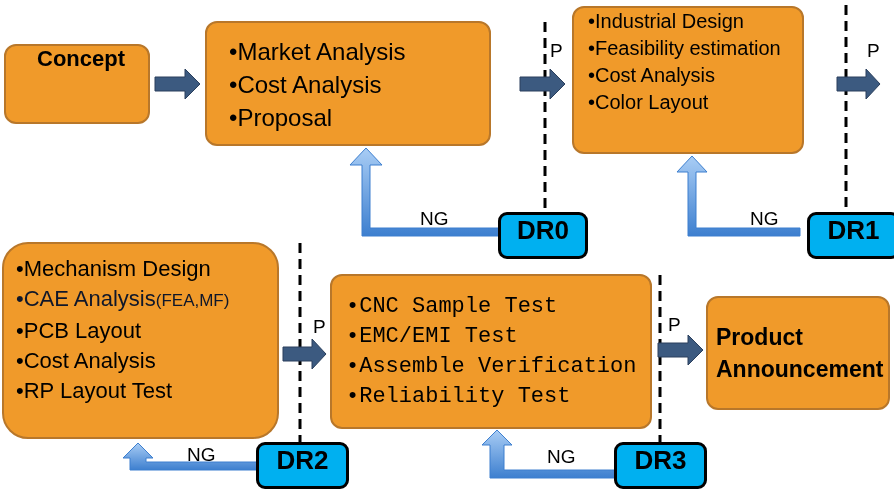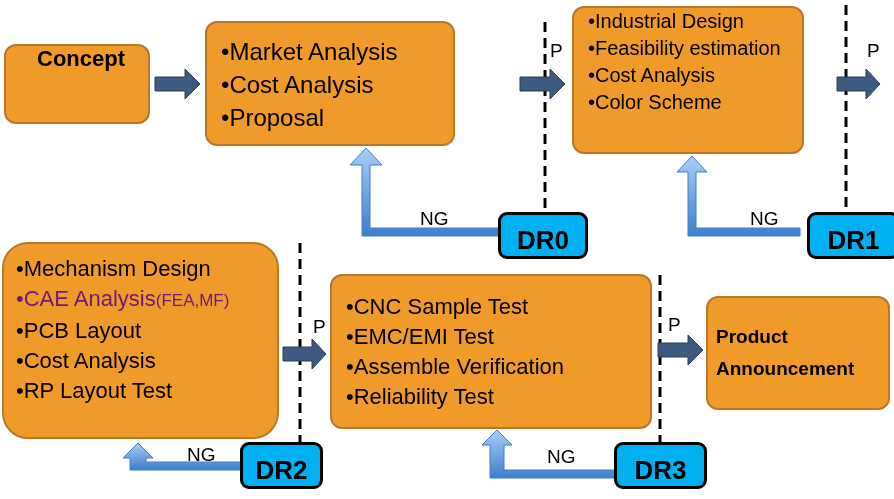--- a/index.html
+++ b/index.html
@@ -2,24 +2,24 @@
 <html><head>
 <meta charset="utf-8">
 <style>
   html,body{margin:0;padding:0;background:#ffffff;}
   body{width:894px;height:499px;position:relative;overflow:hidden;font-family:"Liberation Sans",sans-serif;}
   .box{position:absolute;background:#f09a2a;border:2px solid #b8772a;border-radius:12px;box-sizing:border-box;color:#000;}
   .box ul{list-style:none;margin:0;padding:0;}
   .box li{white-space:nowrap;}
   .box li::before{content:"\2022";}
   .center{display:flex;align-items:flex-start;justify-content:center;text-align:center;font-weight:bold;padding-left:8px;}
-  .dr{position:absolute;background:#00b0f0;border:3px solid #000;border-radius:9px;box-sizing:border-box;font-weight:bold;font-size:26px;display:flex;align-items:flex-end;justify-content:center;color:#000;}
+  .dr{position:absolute;background:#00b0f0;border:3px solid #000;border-radius:9px;box-sizing:border-box;font-weight:bold;font-size:26px;display:flex;align-items:flex-start;justify-content:center;color:#000;}
   .lbl{position:absolute;font-size:19px;color:#000;}
   svg.overlay{position:absolute;left:0;top:0;}
-  .red{color:#701a75;}
+  .red{color:#0f172a;}
   .small{font-size:17px;}
 </style>
 </head>
 <body>
 
 <svg class="overlay" width="894" height="499">
   <defs>
     <linearGradient id="ngGrad" x1="0" y1="0" x2="0" y2="1">
       <stop offset="0" stop-color="#a9cdf5"></stop>
       <stop offset="1" stop-color="#3d7fcf"></stop>
@@ -58,68 +58,68 @@
   </g>
   <g>
     <path d="M620 478 H490 V445 H482 L497 430 L512 445 H504 V470 H620 Z" fill="url(#ngGrad)" stroke="#3d7fcf" stroke-width="1"></path>
   </g>
 </svg>
 
 <div class="box center" style="left:4px;top:44px;width:146px;height:80px;font-size:22px;">
   <span>Concept</span>
 </div>
 
-<div class="box" style="left:205px;top:21px;width:250px;height:125px;padding:12px 0 0 14px;font-size:24px;line-height:33px;">
+<div class="box" style="left:205px;top:21px;width:286px;height:125px;padding:12px 0 0 22px;font-size:24px;line-height:33px;">
   <ul>
     <li>Market Analysis</li>
     <li>Cost Analysis</li>
     <li>Proposal</li>
   </ul>
 </div>
 
 <div class="box" style="left:572px;top:6px;width:232px;height:148px;padding:0 0 0 14px;font-size:20px;line-height:27px;">
   <ul>
     <li>Industrial Design</li>
     <li>Feasibility estimation</li>
     <li>Cost Analysis</li>
-    <li>Color Scheme</li>
+    <li>Color Layout</li>
   </ul>
 </div>
 
 <div class="box" style="left:2px;top:242px;width:277px;height:197px;padding:10px 0 0 12px;font-size:22px;line-height:30px;border-radius:26px;">
   <ul>
     <li>Mechanism Design</li>
     <li class="red"><span>CAE Analysis</span><span class="small">(FEA,MF)</span></li>
     <li>PCB Layout</li>
     <li>Cost Analysis</li>
     <li>RP Layout Test</li>
   </ul>
 </div>
 
-<div class="box" style="left:330px;top:274px;width:322px;height:155px;padding:16px 16px 0 14px;font-size:22px;line-height:30px;">
+<div class="box" style="left:330px;top:274px;width:322px;height:155px;padding:16px 16px 0 14px;font-size:22px;line-height:30px;font-family:Liberation Mono, monospace;">
   <ul>
     <li>CNC Sample Test</li>
     <li>EMC/EMI Test</li>
     <li>Assemble Verification</li>
     <li>Reliability Test</li>
   </ul>
 </div>
 
-<div class="box center" style="left:706px;top:296px;width:184px;height:114px;font-size:19px;line-height:24px;flex-direction:column;gap:8px;">
+<div class="box center" style="left:706px;top:296px;width:184px;height:114px;font-size:23px;line-height:24px;flex-direction:column;gap:8px;">
   <span>Product</span>
   <span>Announcement</span>
 </div>
 
 <div class="dr" style="left:498px;top:212px;width:90px;height:47px;">
     <span>DR0</span>
   </div>
 <div class="dr" style="left:799px;top:212px;width:93px;height:47px;margin-left:8px;">
     <span>DR1</span>
   </div>
-<div class="dr" style="left:240px;top:442px;width:83px;height:47px;">
+<div class="dr" style="left:256px;top:442px;width:93px;height:47px;">
     <span>DR2</span>
   </div>
 <div class="dr" style="left:614px;top:442px;width:93px;height:47px;">
     <span>DR3</span>
   </div>
 
 <span class="lbl" style="left:550px;top:40px;">P</span>
 <span class="lbl" style="left:867px;top:40px;">P</span>
 <span class="lbl" style="left:313px;top:316px;">P</span>
 <span class="lbl" style="left:668px;top:314px;">P</span>

